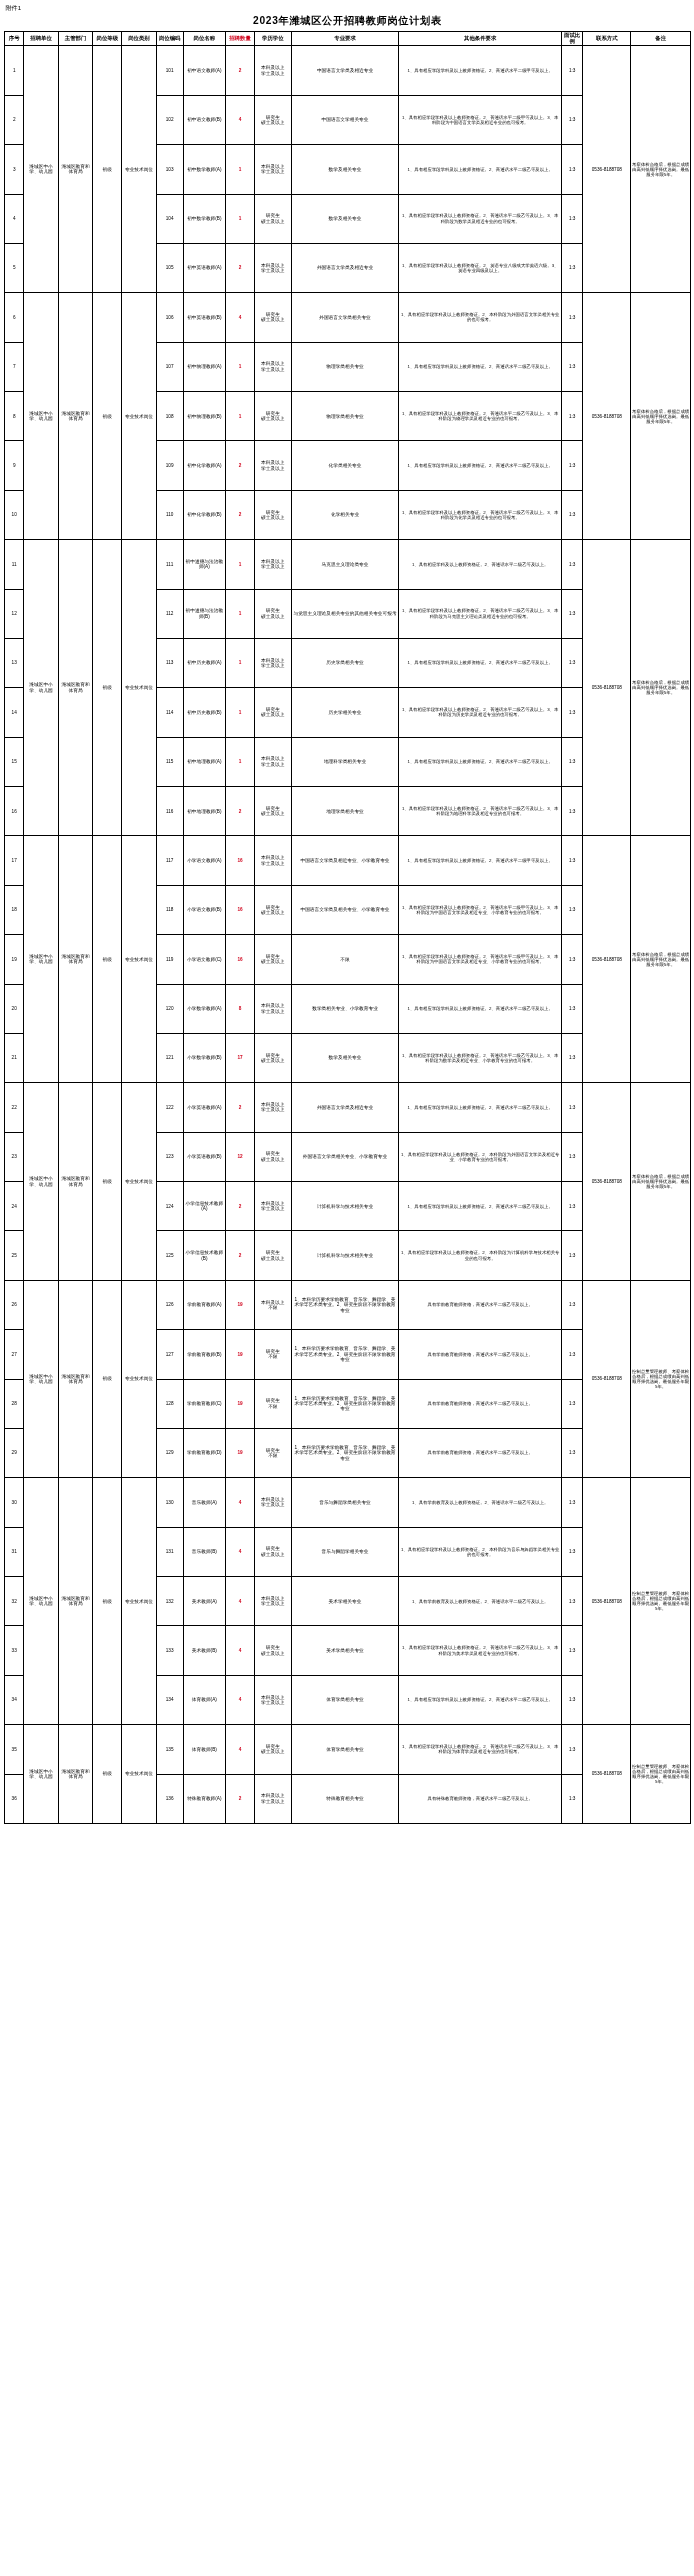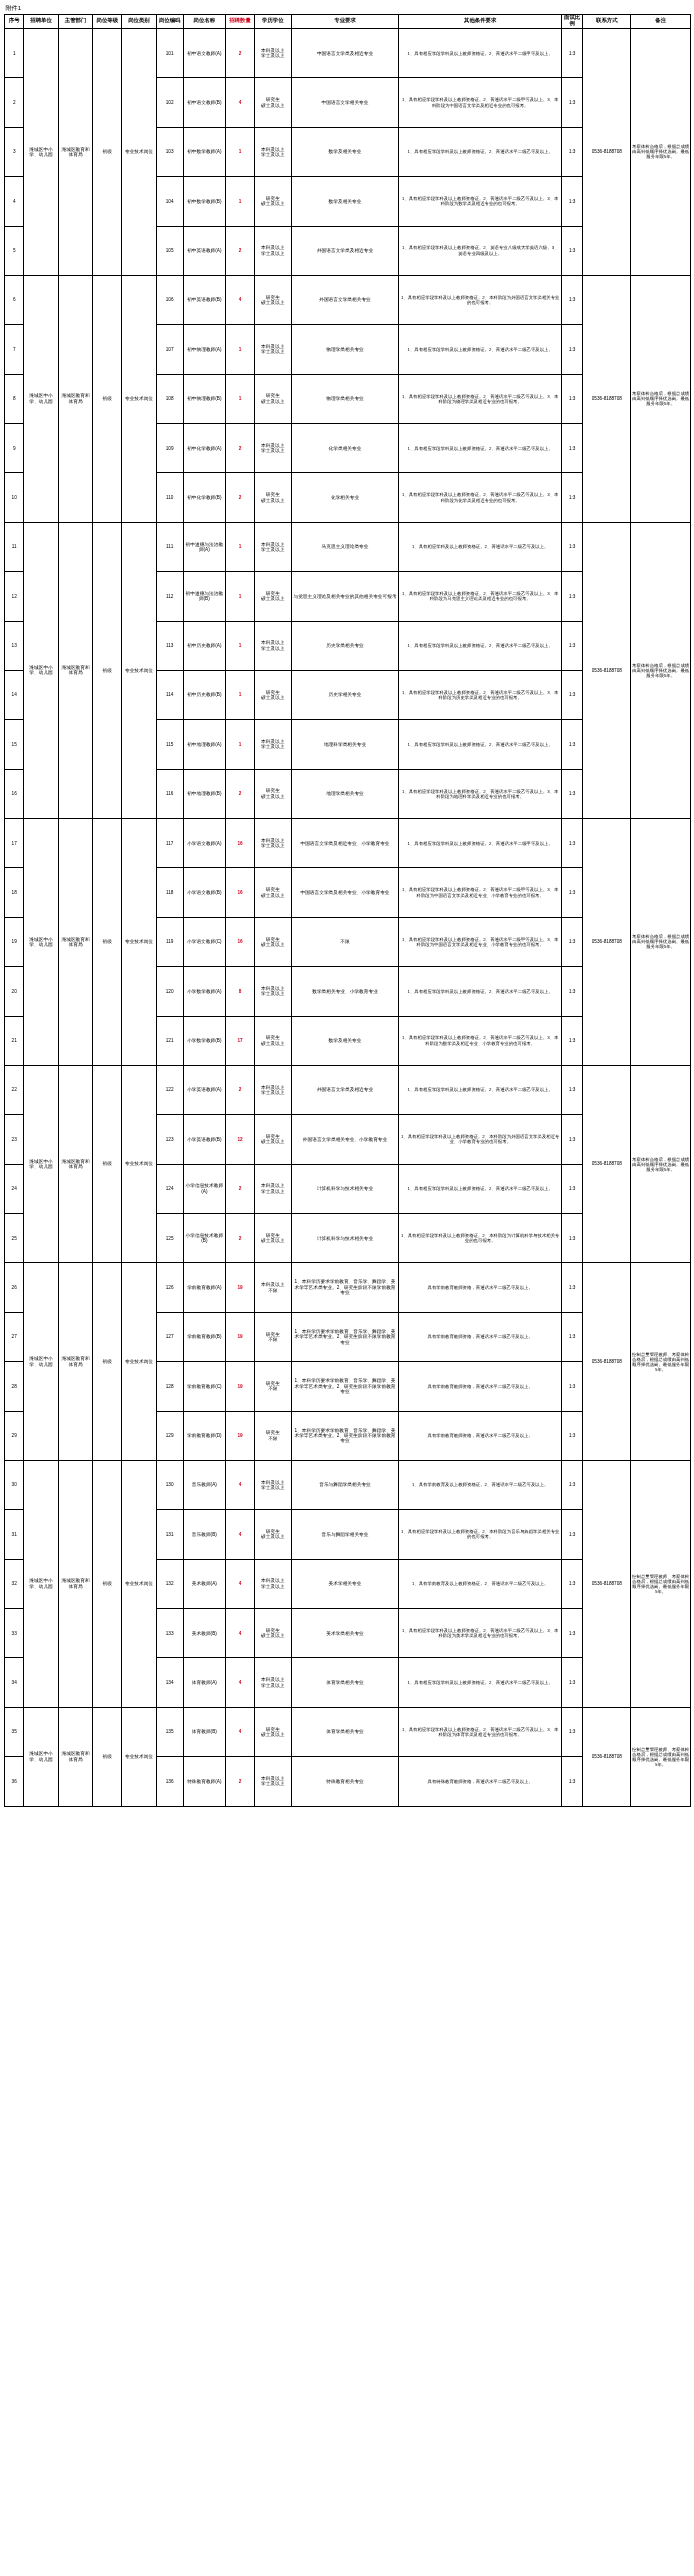--- a/index.html
+++ b/index.html
@@ -28,20 +28,21 @@
   .vsmall{font-size:4.4px;}
   .other-cell{font-size:4.4px;text-align:center;line-height:1.2;}
   .major-cell{font-size:4.7px;}
   .head-v{font-size:5.4px;line-height:1.1;}
 </style>
 </head>
 <body>
 
 <div class="page">
   <div class="attach">附件1</div>
+  <div class="title">2023年潍城区公开招聘教师岗位计划表</div>
 
   <table>
     <colgroup>
       <col class="c-seq">
         <col class="c-unit">
         <col class="c-dept">
         <col class="c-type">
         <col class="c-cat">
       <col class="c-code">
         <col class="c-name">

